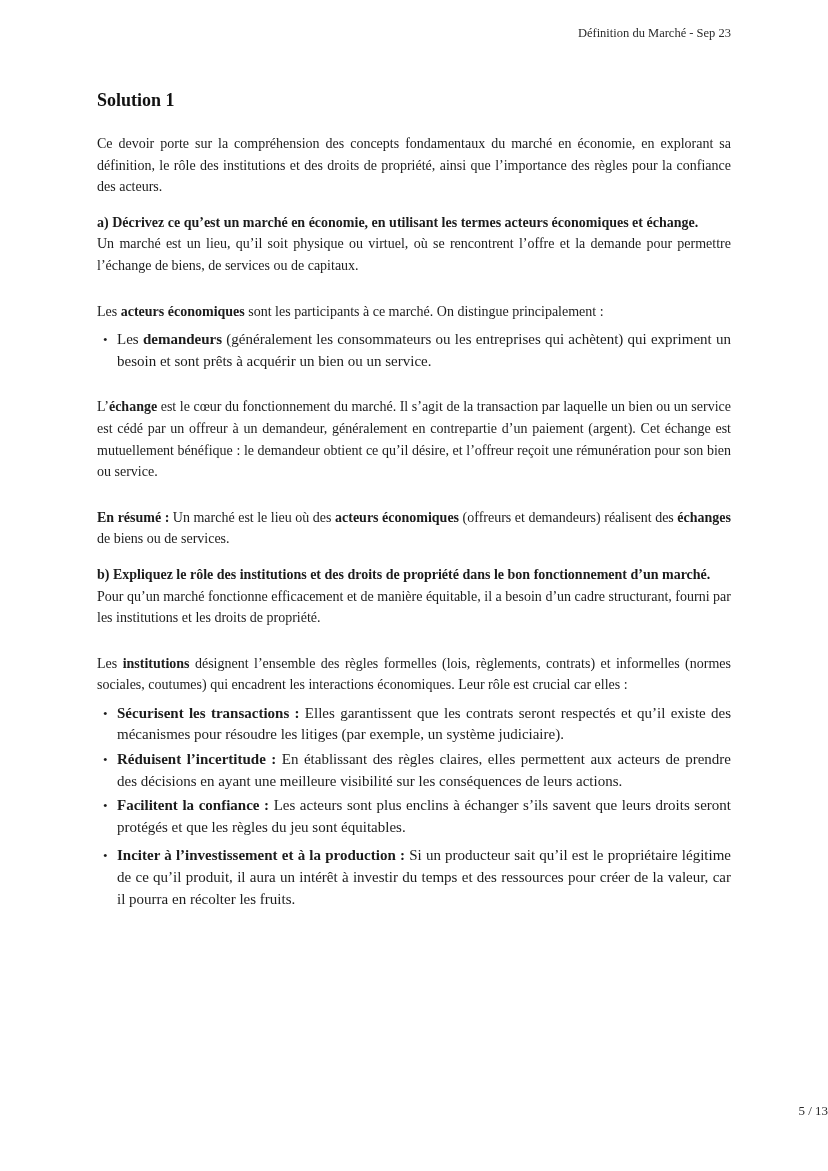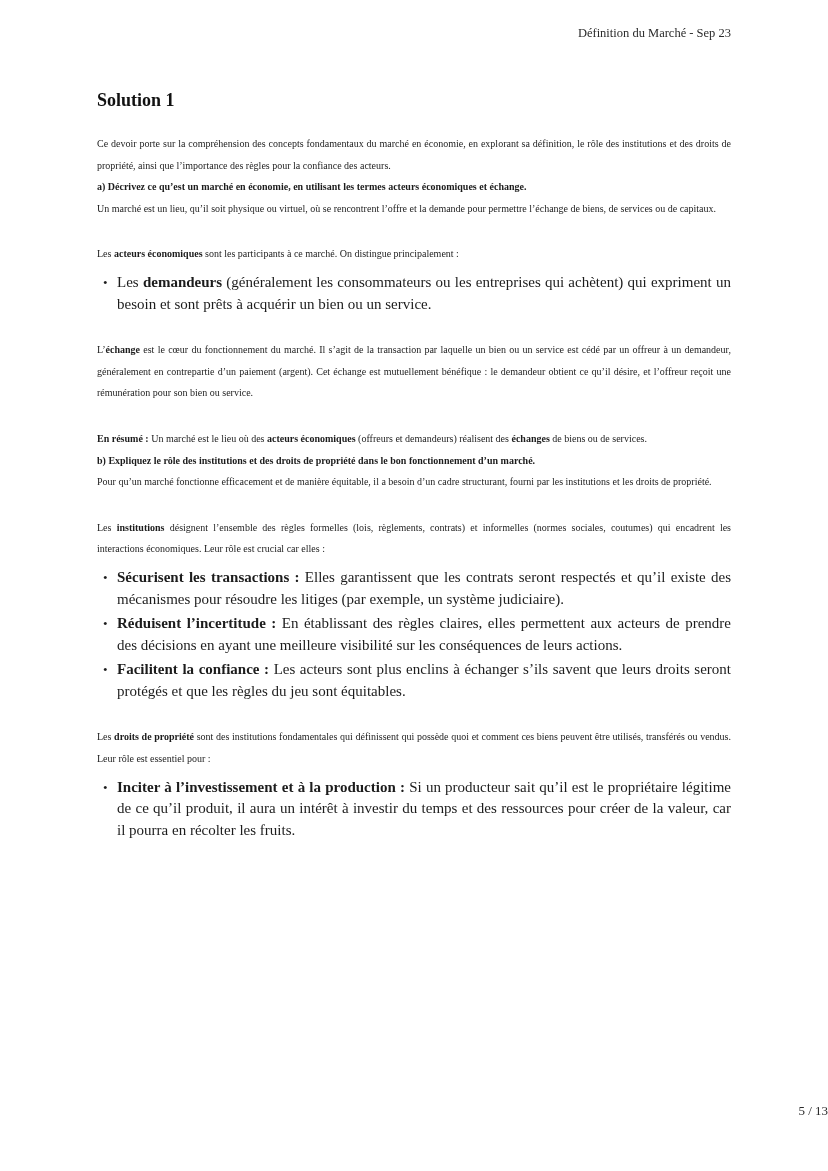--- a/index.html
+++ b/index.html
@@ -30,28 +30,28 @@
     left: 97px;
     width: 634px;
   }
   .doc-title {
     font-size: 18px;
     font-weight: bold;
     margin: 0 0 22px 0;
     color: #111111;
   }
   .para {
-    font-size: 10px;
+    font-size: 14px;
     line-height: 21.6px;
     text-align: justify;
     margin: 0;
   }
   .para.heading { font-weight: bold; }
   .gap-lg { margin-top: 24px; }
-  .gap-md { }
+  .gap-md { margin-top: 14px; }
   ul.bullets {
     margin: 7px 0 0 0;
     padding: 0 0 0 20px;
     list-style: none;
   }
   ul.bullets li {
     position: relative;
     font-size: 15px;
     line-height: 21.6px;
     text-align: justify;
@@ -107,21 +107,20 @@
     <p class="para"><span>Pour qu’un marché fonctionne efficacement et de manière équitable, il a besoin d’un cadre structurant, fourni par les institutions et les droits de propriété.</span></p>
 
     <p class="para gap-lg"><span>Les </span><strong>institutions</strong><span> désignent l’ensemble des règles formelles (lois, règlements, contrats) et informelles (normes sociales, coutumes) qui encadrent les interactions économiques. Leur rôle est crucial car elles :</span></p>
 
     <ul class="bullets">
       <li><strong>Sécurisent les transactions :</strong><span> Elles garantissent que les contrats seront respectés et qu’il existe des mécanismes pour résoudre les litiges (par exemple, un système judiciaire).</span></li>
       <li><strong>Réduisent l’incertitude :</strong><span> En établissant des règles claires, elles permettent aux acteurs de prendre des décisions en ayant une meilleure visibilité sur les conséquences de leurs actions.</span></li>
       <li><strong>Facilitent la confiance :</strong><span> Les acteurs sont plus enclins à échanger s’ils savent que leurs droits seront protégés et que les règles du jeu sont équitables.</span></li>
     </ul>
 
-    <p class="para gap-lg"><span>Les </span><strong>droits de propriété</strong><span> sont des institutions fondamentales qui définissent qui possède quoi et comment ces biens peuvent être utilisés, transférés ou vendus. Leur rôle est essentiel pour :</span></p>
 
     <ul class="bullets">
       <li><strong>Inciter à l’investissement et à la production :</strong><span> Si un producteur sait qu’il est le propriétaire légitime de ce qu’il produit, il aura un intérêt à investir du temps et des ressources pour créer de la valeur, car il pourra en récolter les fruits.</span></li>
     </ul>
 
   </div>
 
   <div class="page-footer">5 / 13</div>
 
 </div>

